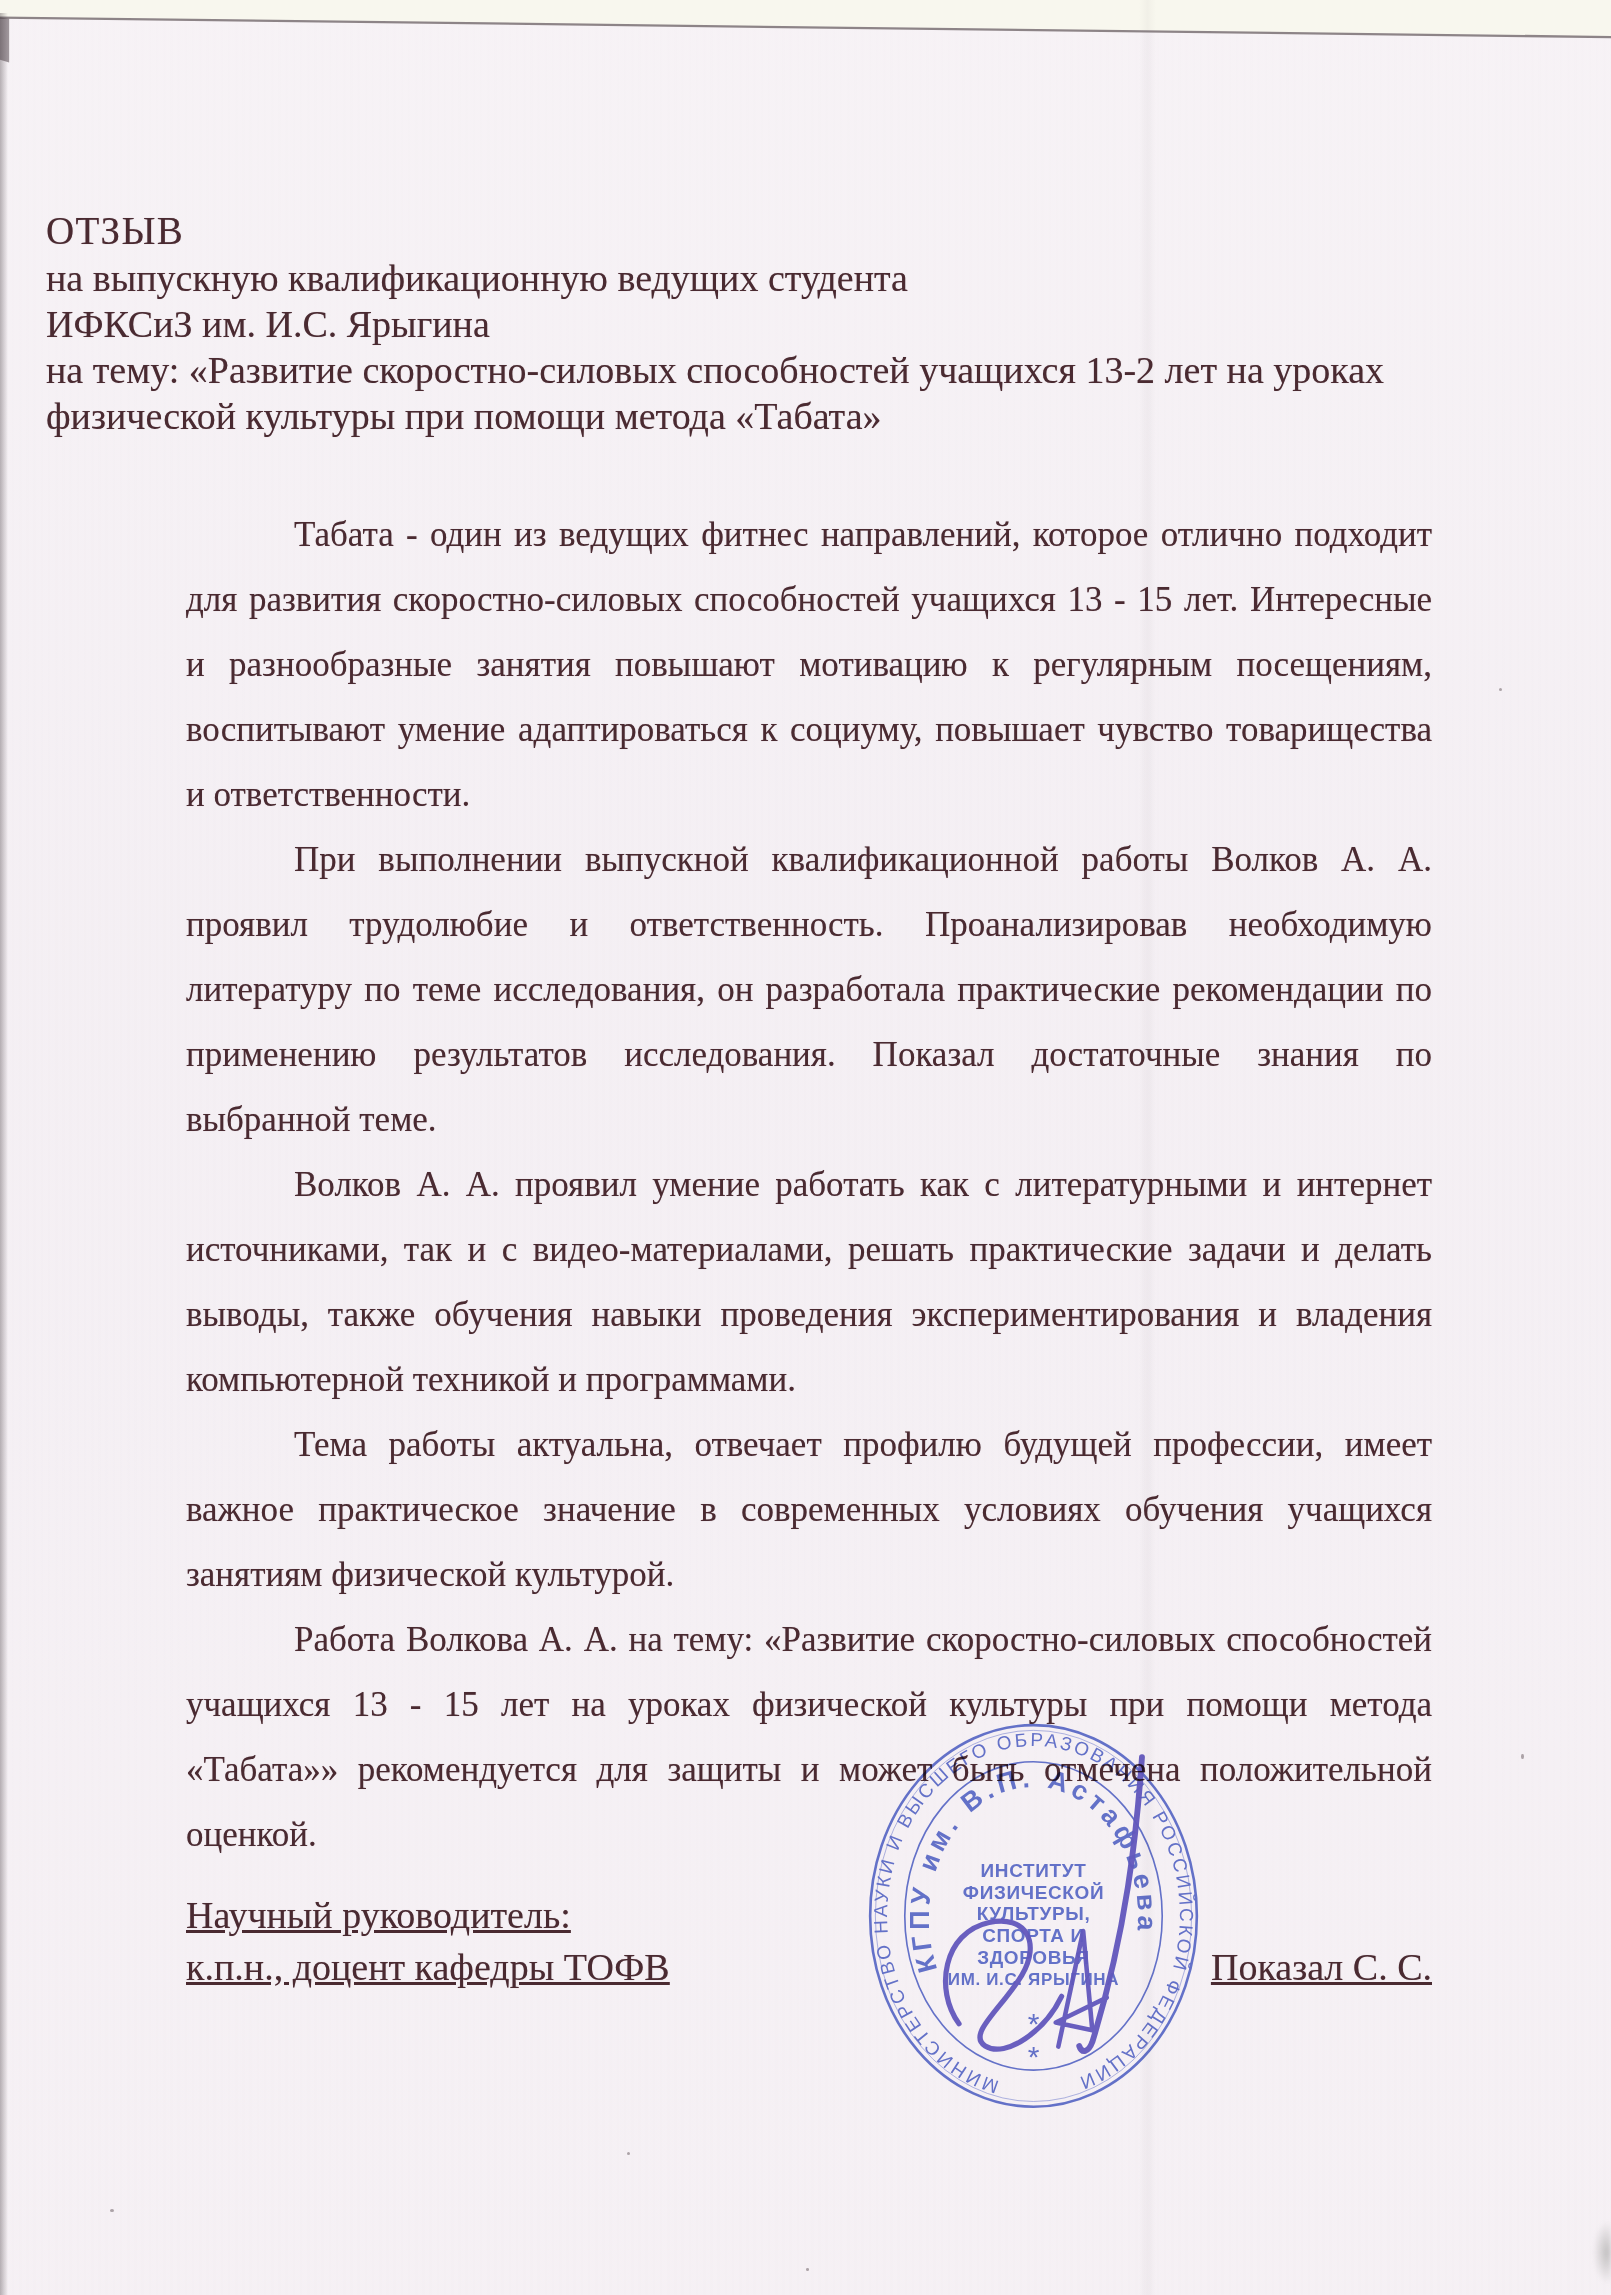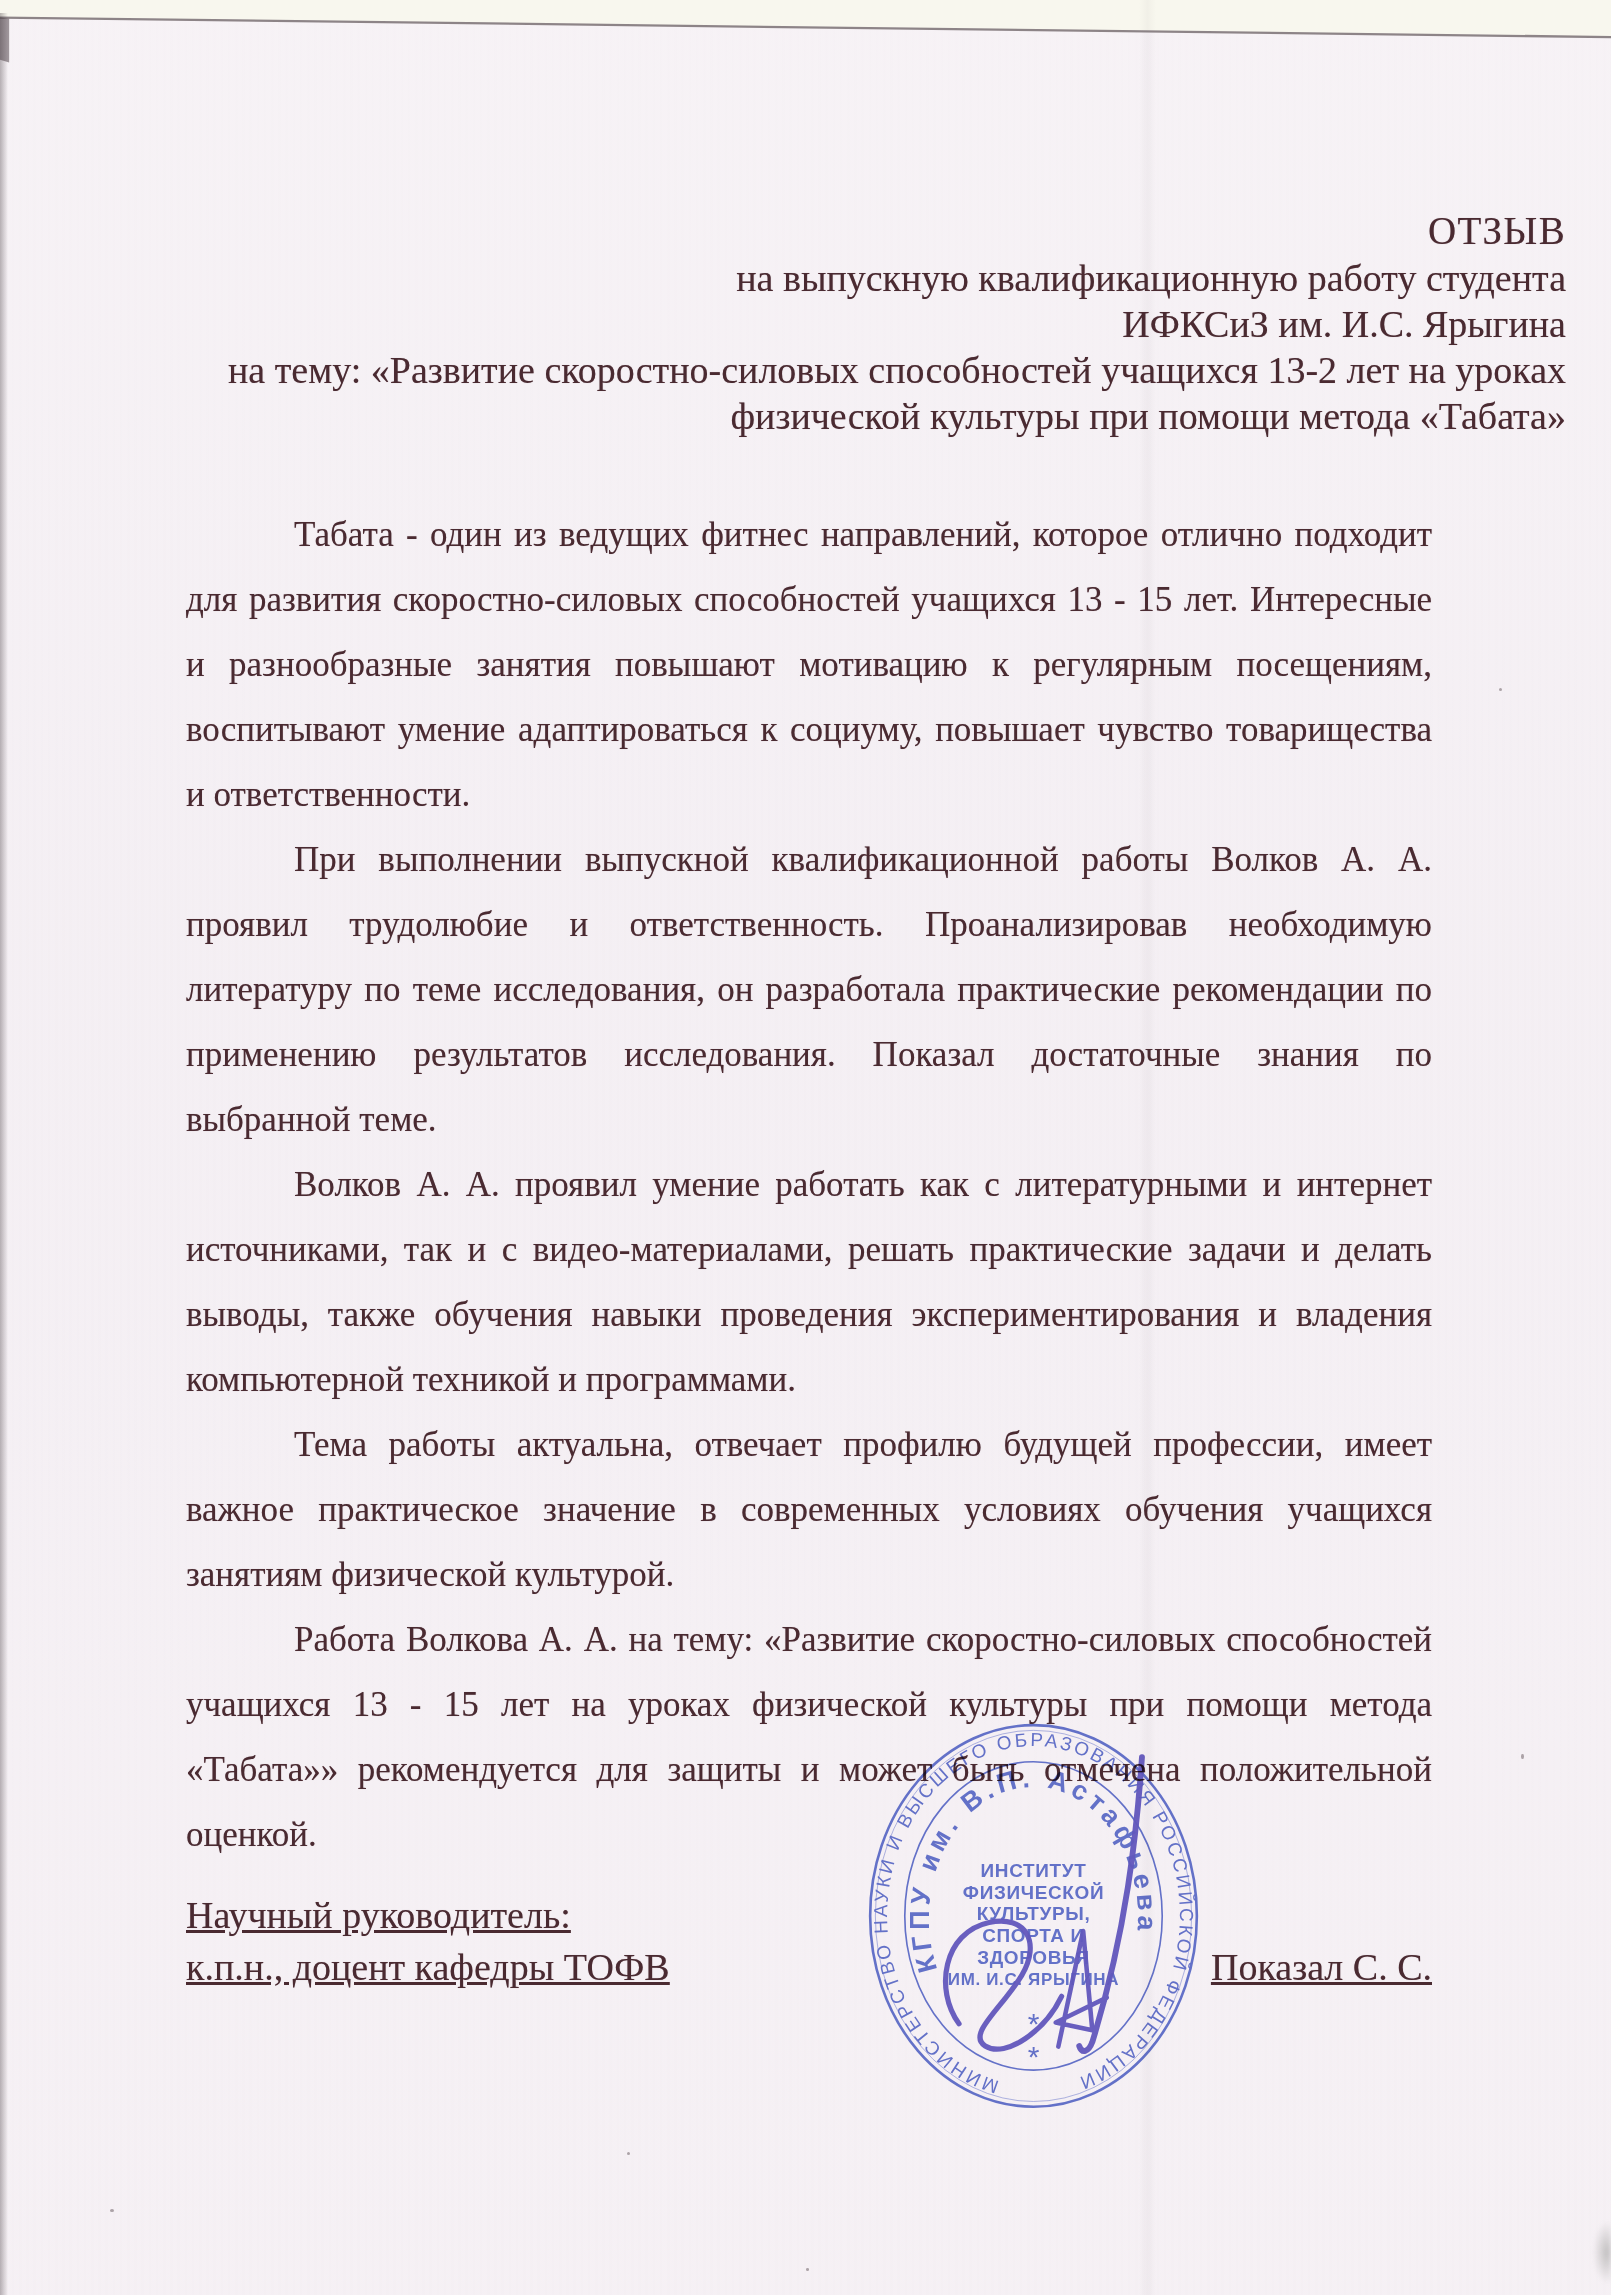--- a/index.html
+++ b/index.html
@@ -19,21 +19,21 @@
     background:linear-gradient(90deg, rgba(60,50,55,.35), rgba(60,50,55,0));}
   .streak{position:absolute;left:1139px;top:0;width:17px;height:2295px;
     background:linear-gradient(90deg, rgba(110,100,108,0), rgba(110,100,108,.05), rgba(110,100,108,0));}
   .smudge{position:absolute;left:1593px;top:2221px;width:18.3px;height:63px;
     background:radial-gradient(ellipse at 80% 50%, rgba(130,132,128,.45), rgba(130,132,128,0) 70%);
     filter:blur(2px);}
   .speck{position:absolute;border-radius:50%;background:#6f6268;opacity:.55;}
 
   .title-block{
     position:absolute;left:46px;top:208px;width:1520px;
-    text-align:right;
+    text-align:left;
     font-size:38px;line-height:46px;
     text-shadow:0 0 0.7px rgba(74,42,49,.45);
   }
   .title-block .main-title{font-size:39px;margin-bottom:0.7px;letter-spacing:1.3px;}
 
   .body-block{
     position:absolute;left:186px;top:502px;width:1246px;
     font-size:35px;line-height:65px;
     text-align:justify;
     text-shadow:0 0 0.7px rgba(74,42,49,.42);
@@ -68,21 +68,21 @@
   <div class="streak"></div>
   <div class="smudge"></div>
   <div class="speck" style="left:110px;top:2209px;width:3.9px;height:3.3px;"></div>
   <div class="speck" style="left:627px;top:2152px;width:3.3px;height:3.3px;"></div>
   <div class="speck" style="left:806px;top:2268px;width:3.3px;height:2.6px;"></div>
   <div class="speck" style="left:1499px;top:688px;width:3.3px;height:3.3px;"></div>
   <div class="speck" style="left:1521px;top:1754px;width:2.6px;height:4.6px;"></div>
 
   <div class="title-block">
     <div class="main-title">ОТЗЫВ</div>
-    <div>на выпускную квалификационную работу студента</div>
+    <div>на выпускную квалификационную ведущих студента</div>
     <div>ИФКСиЗ им. И.С. Ярыгина</div>
     <div>на тему: «Развитие скоростно-силовых способностей учащихся 13-2 лет на уроках физической культуры при помощи метода «Табата»</div>
   </div>
 
   <div class="body-block">
     <p>Табата - один из ведущих фитнес направлений, которое отлично подходит для развития скоростно-силовых способностей учащихся 13 - 15 лет. Интересные и разнообразные занятия повышают мотивацию к регулярным посещениям, воспитывают умение адаптироваться к социуму, повышает чувство товарищества и ответственности.</p>
     <p>При выполнении выпускной квалификационной работы Волков А. А. проявил трудолюбие и ответственность. Проанализировав необходимую литературу по теме исследования, он разработала практические рекомендации по применению результатов исследования. Показал достаточные знания по выбранной теме.</p>
     <p>Волков А. А. проявил умение работать как с литературными и интернет источниками, так и с видео-материалами, решать практические задачи и делать выводы, также обучения навыки проведения экспериментирования и владения компьютерной техникой и программами.</p>
     <p>Тема работы актуальна, отвечает профилю будущей профессии, имеет важное практическое значение в современных условиях обучения учащихся занятиям физической культурой.</p>
     <p>Работа Волкова А. А. на тему: «Развитие скоростно-силовых способностей учащихся 13 - 15 лет на уроках физической культуры при помощи метода «Табата»» рекомендуется для защиты и может быть отмечена положительной оценкой.</p>

